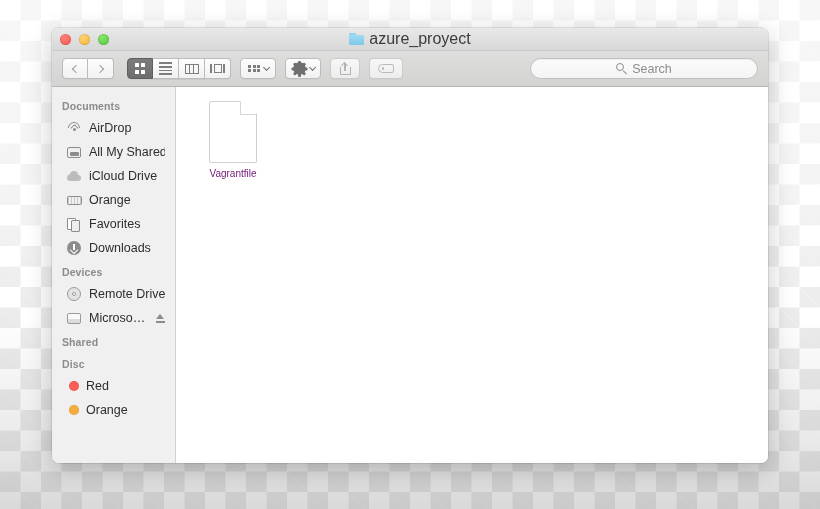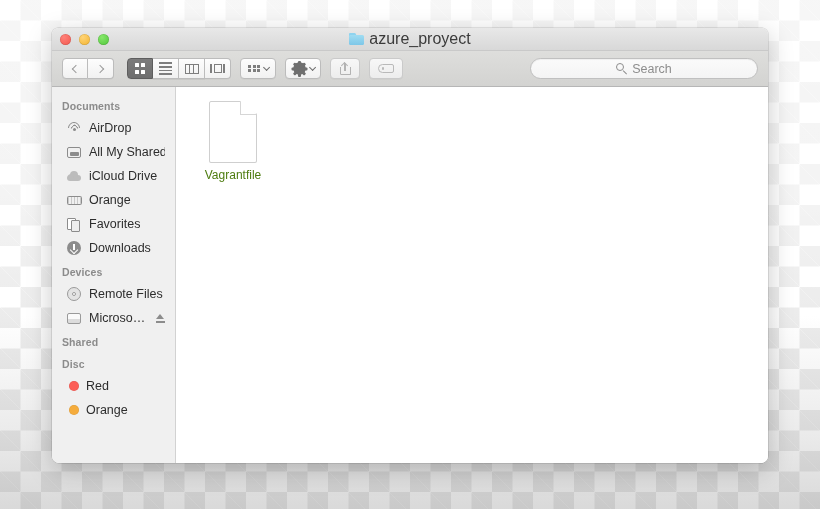--- a/index.html
+++ b/index.html
@@ -325,21 +325,21 @@
     border: 1px solid #cfcfcf; border-radius: 2px;
     box-shadow: 0 1px 2px rgba(0,0,0,0.07);
     clip-path: polygon(0 0, 64% 0, 100% 21%, 100% 100%, 0 100%);
   }
   .doc-icon .fold {
     position: absolute; right: 0; top: 0; width: 17px; height: 14px;
     background: linear-gradient(225deg, #ebebeb 0 50%, transparent 50%);
     border-left: 1px solid #d6d6d6; border-bottom: 1px solid #d6d6d6;
     clip-path: polygon(0 0, 100% 100%, 0 100%);
   }
-  .file-name { font-size: 12px; color: #4d7c0f; white-space: nowrap; }
+  .file-name { font-size: 10px; color: #701a75; white-space: nowrap; }
 </style>
 </head>
 <body>
 
 <div id="backdrop"></div>
 <div id="backdrop-shade"></div>
 
 <div id="window">
 
   <div class="titlebar">
@@ -506,21 +506,21 @@
         <span class="sb-label">Downloads</span>
       </div>
 
       <div class="sb-head">Devices</div>
 
       <div class="sb-item">
         <span class="sb-ico ic-disc">
           <span class="o"></span>
             <span class="i"></span>
         </span>
-        <span class="sb-label">Remote Files</span>
+        <span class="sb-label">Remote Drive</span>
       </div>
 
       <div class="sb-item">
         <span class="sb-ico ic-hdd">
           <span class="b"></span>
         </span>
         <span class="sb-label">Microso…</span>
         <span class="eject">
           <span class="tri"></span>
             <span class="bar"></span>

